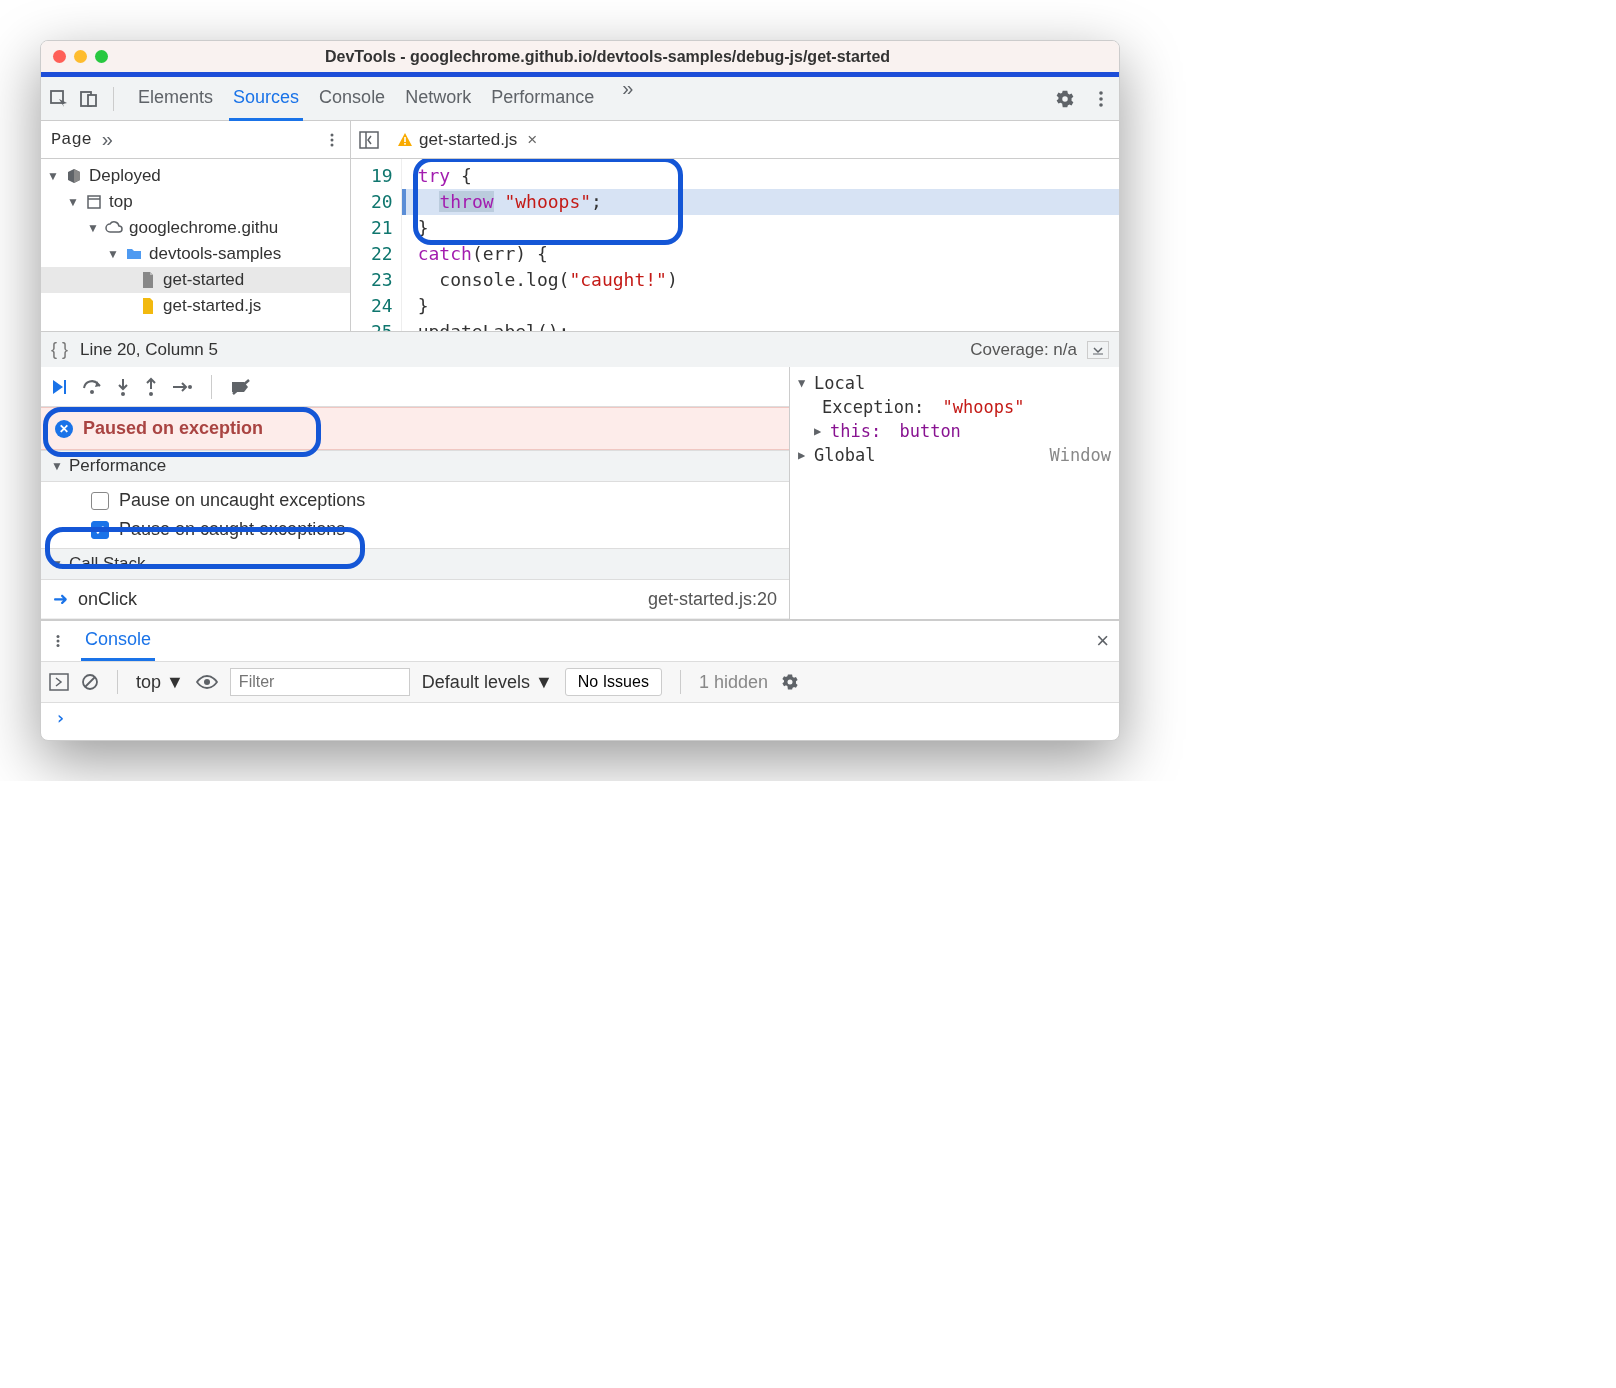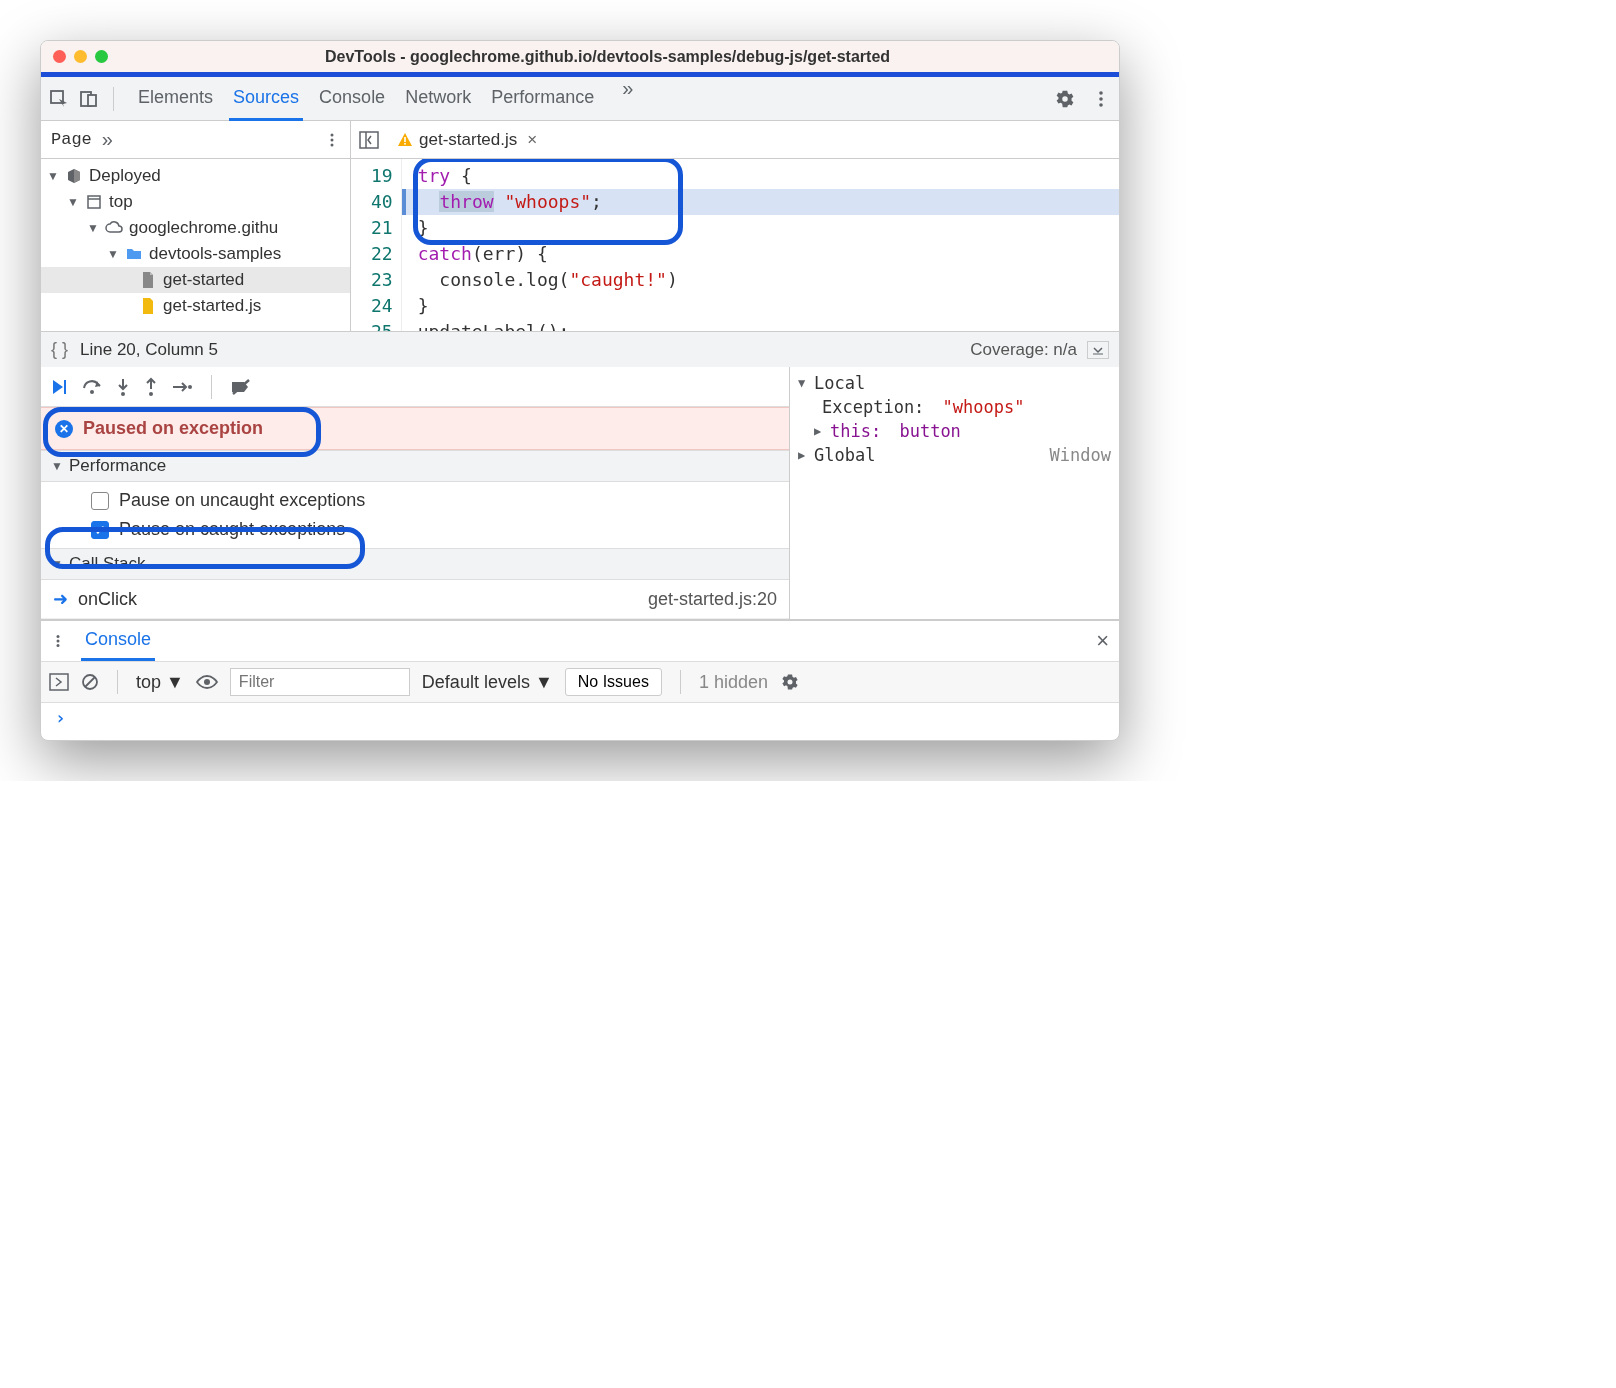--- a/index.html
+++ b/index.html
@@ -276,21 +276,21 @@
                 <rect x="7.2" y="11" width="1.6" height="1.6" fill="#fff"></rect>
               </svg>
           </span>
           <span>get-started.js</span>
           <span class="close-x">×</span>
         </div>
       </div>
       <div class="code-area annot-wrap">
         <div class="gutter" id="gutter">
             <div class="gline">19</div>
-            <div class="gline">40</div>
+            <div class="gline">20</div>
             <div class="gline">21</div>
             <div class="gline">22</div>
             <div class="gline">23</div>
             <div class="gline">24</div>
             <div class="gline">25</div>
           </div>
         <div class="codecol" id="codecol">
             <div class="cline"><span class="kw">try</span> {</div>
             <div class="cline hl">  <span class="kw" style="background:#bcd;">throw</span> <span class="str">"whoops"</span>;</div>
             <div class="cline">}</div>

